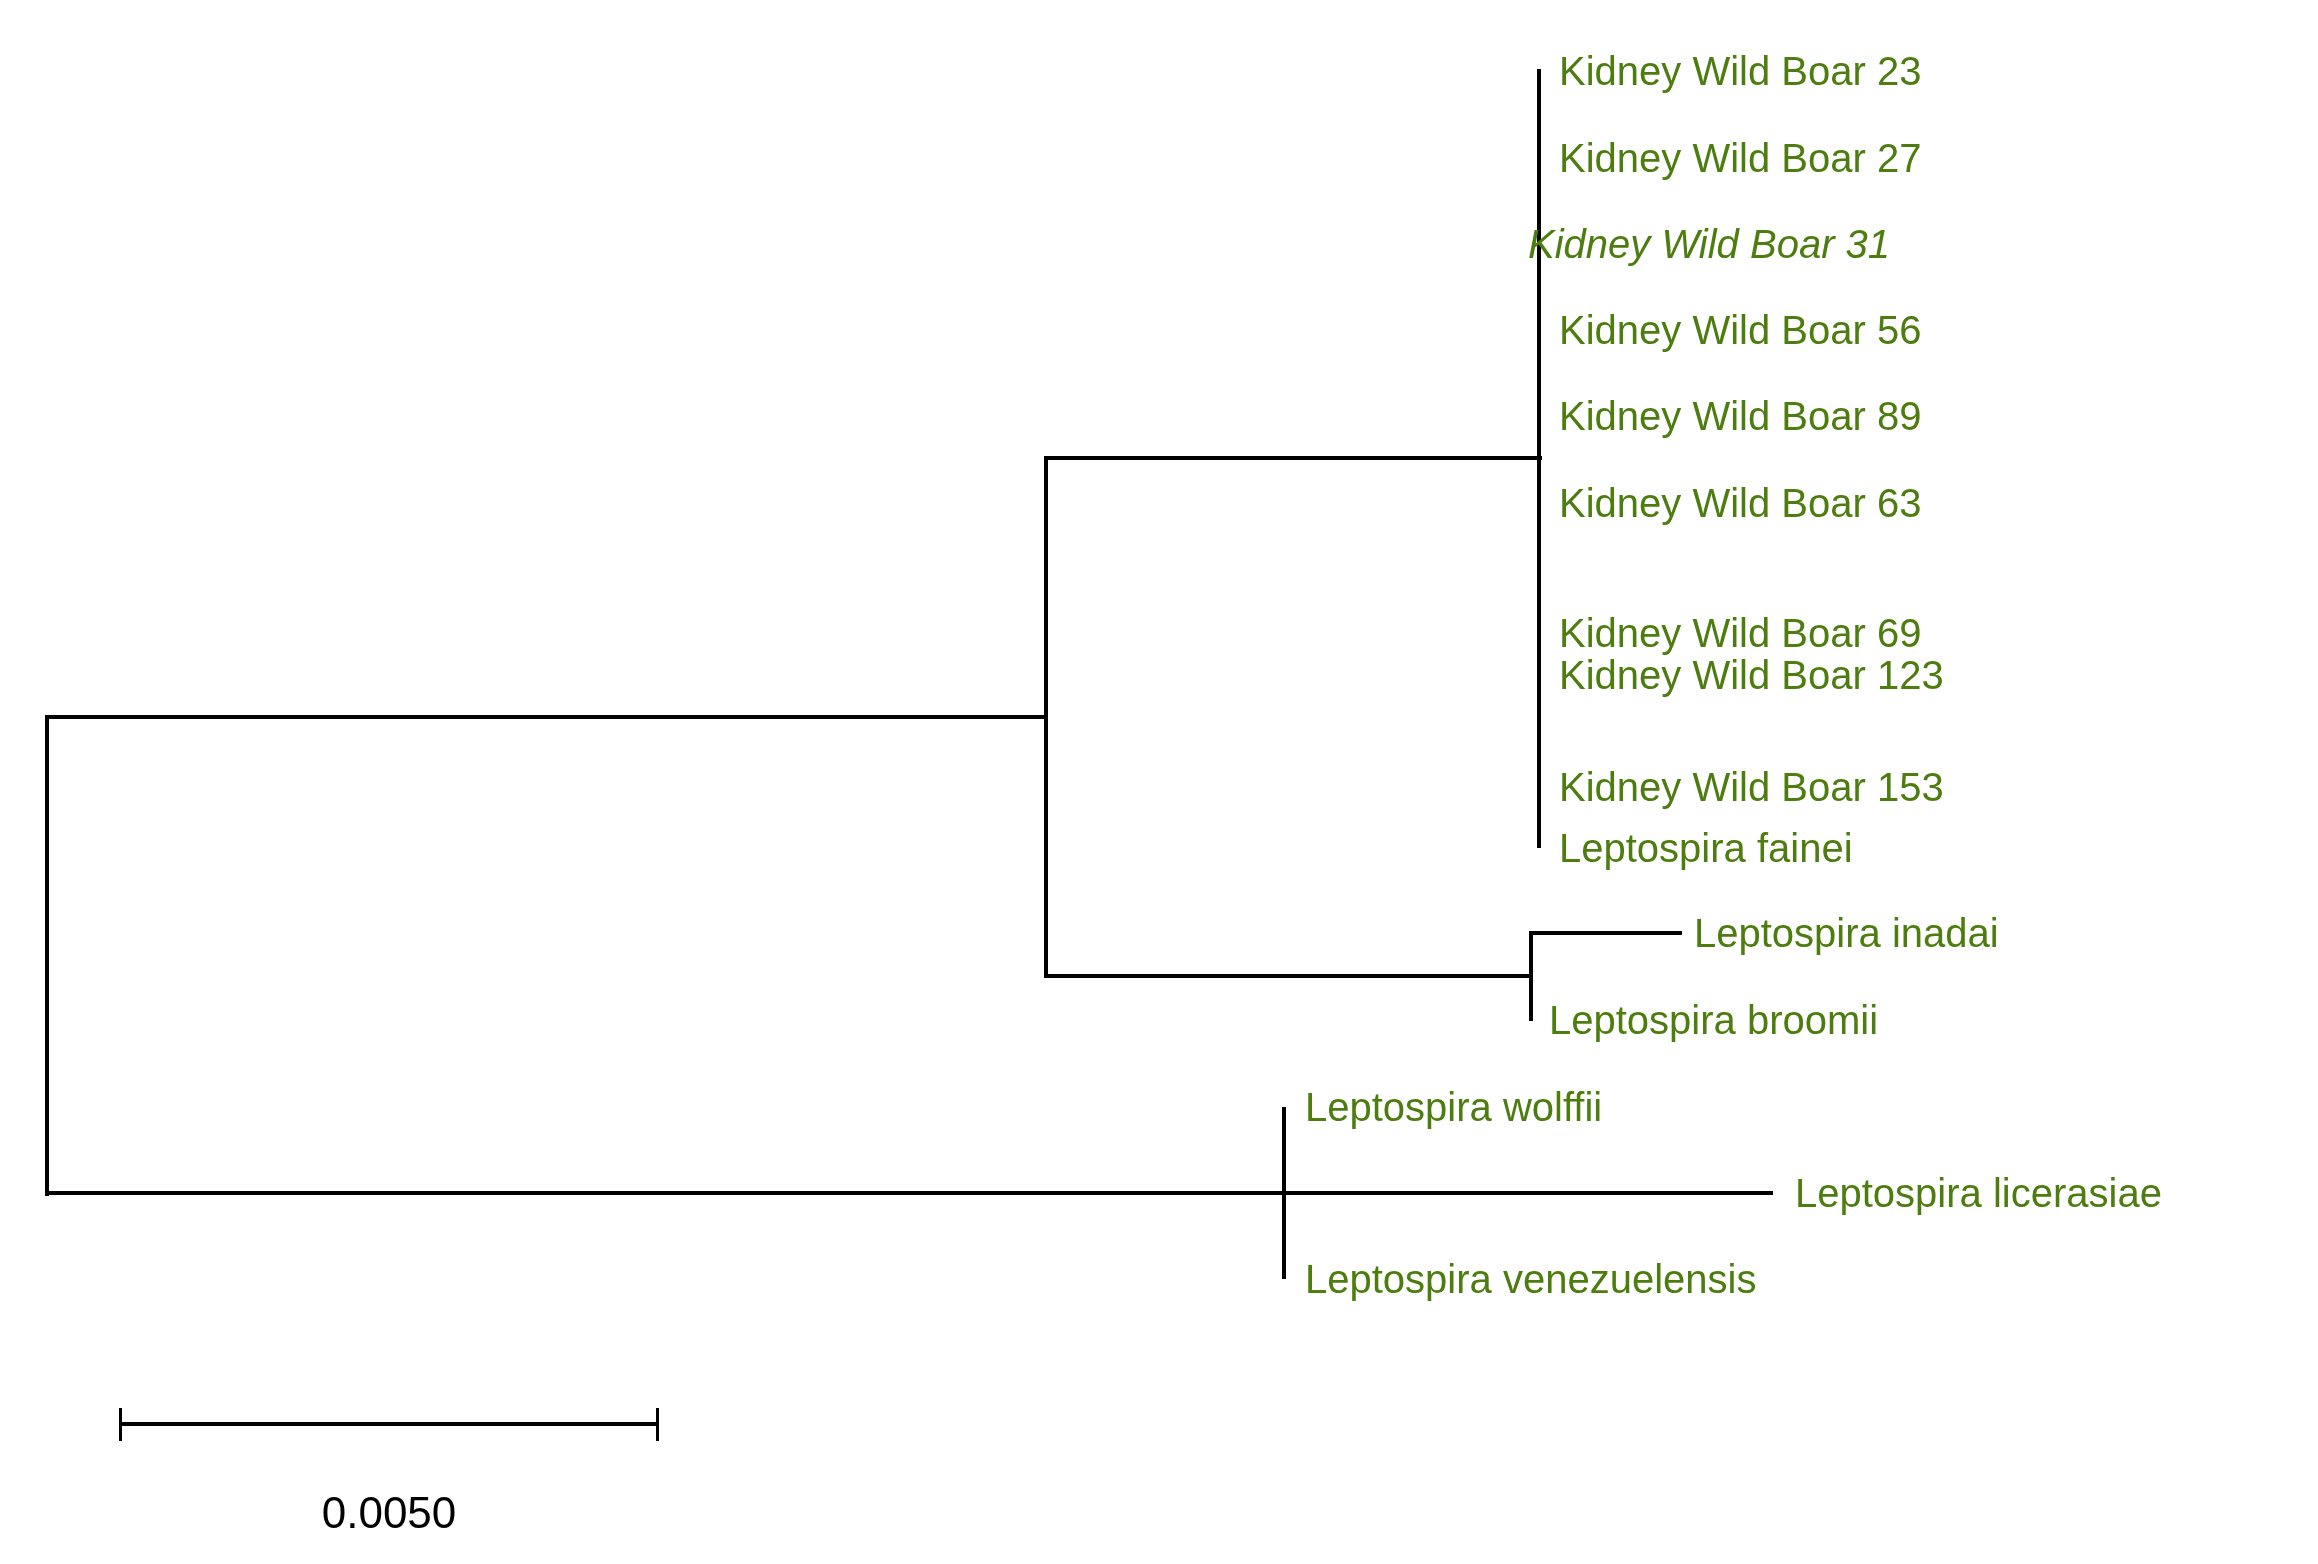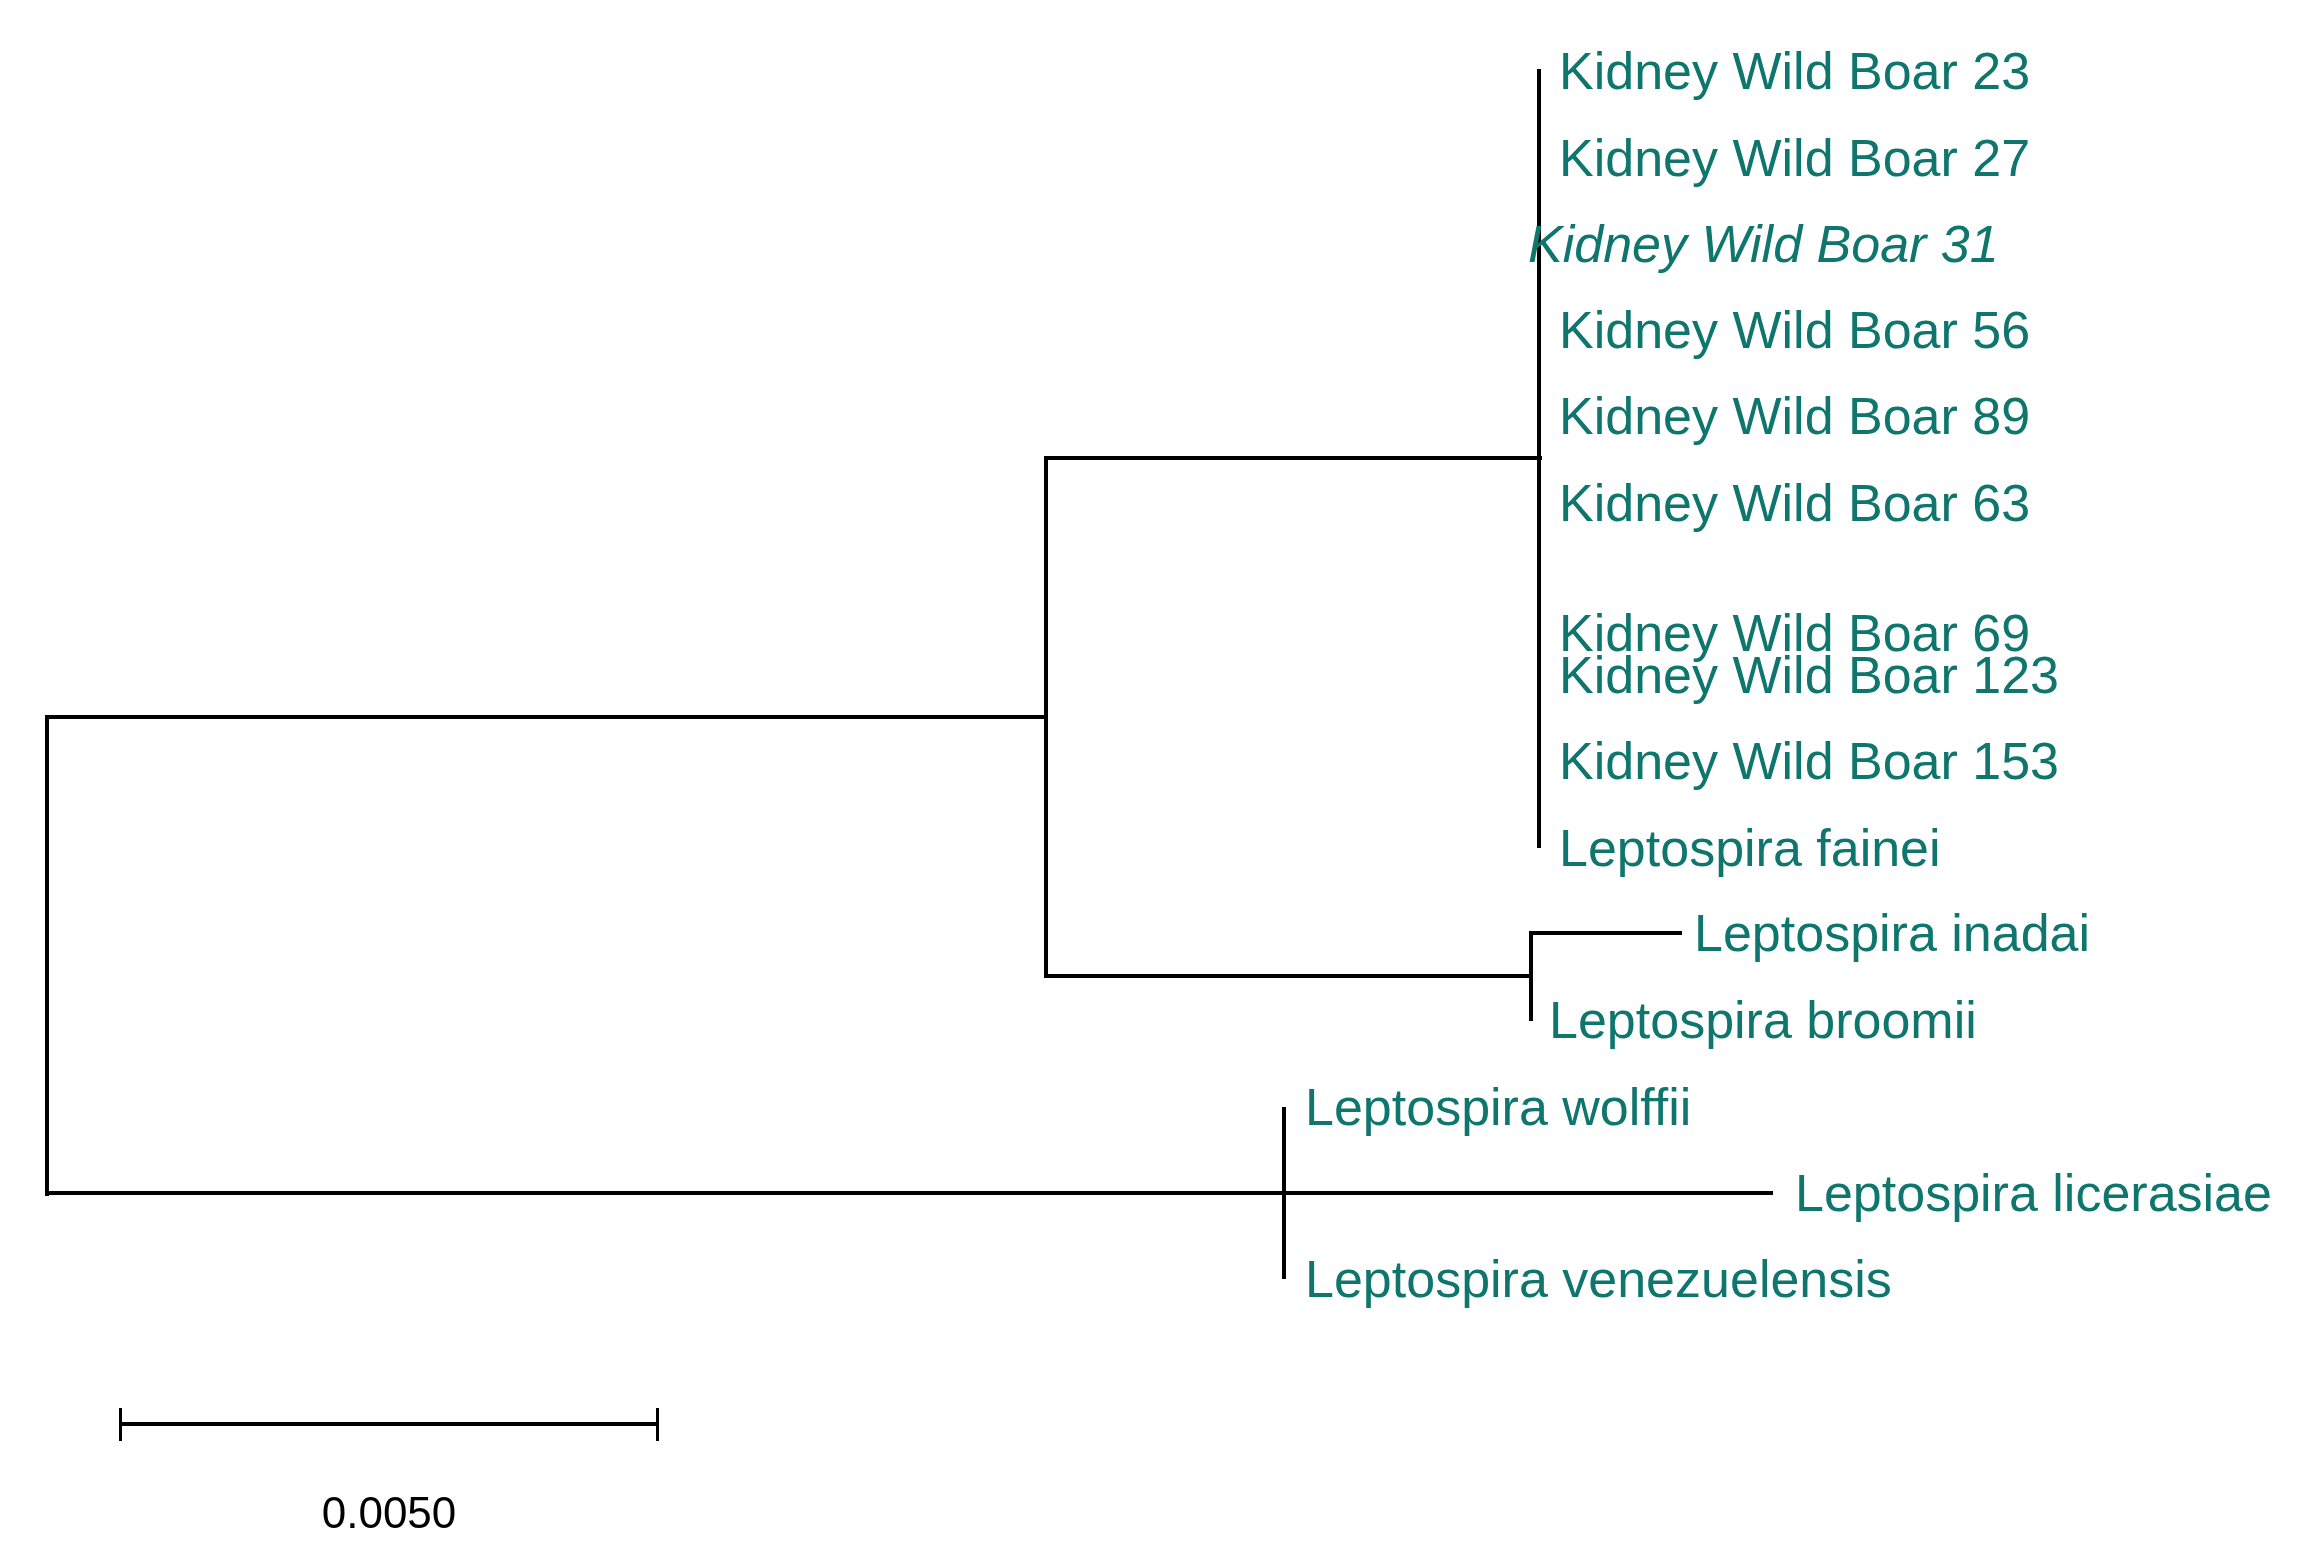--- a/index.html
+++ b/index.html
@@ -14,23 +14,23 @@
     background: #ffffff;
     font-family: "Liberation Sans", sans-serif;
     overflow: hidden;
   }
   .seg {
     position: absolute;
     background: #000000;
   }
   .taxon {
     position: absolute;
-    font-size: 52px;
+    font-size: 40px;
     line-height: 1;
-    color: #0f766e;
+    color: #4d7c0f;
     white-space: nowrap;
     transform: translateY(-50%);
   }
   .scale-label {
     position: absolute;
     font-size: 44px;
     line-height: 1;
     color: #000000;
     white-space: nowrap;
     transform: translate(-50%, -50%);
@@ -54,21 +54,21 @@
   <div class="seg" style="left:1282px; top:1107px; width:4px; height:172px;"></div>
 
   <div class="taxon" style="left:1559px; top:71px;">Kidney Wild Boar 23</div>
   <div class="taxon" style="left:1559px; top:158px;">Kidney Wild Boar 27</div>
   <div class="taxon" style="left:1528px; top:244px;font-style:italic;">Kidney Wild Boar 31</div>
   <div class="taxon" style="left:1559px; top:330px;">Kidney Wild Boar 56</div>
   <div class="taxon" style="left:1559px; top:416px;">Kidney Wild Boar 89</div>
   <div class="taxon" style="left:1559px; top:503px;">Kidney Wild Boar 63</div>
   <div class="taxon" style="left:1559px; top:589px;margin-top:44px;">Kidney Wild Boar 69</div>
   <div class="taxon" style="left:1559px; top:675px;text-align:center;">Kidney Wild Boar 123</div>
-  <div class="taxon" style="left:1559px; top:761px;">Kidney Wild Boar 153</div>
+  <div class="taxon" style="left:1559px; top:787px;">Kidney Wild Boar 153</div>
   <div class="taxon" style="left:1559px; top:848px;">Leptospira fainei</div>
   <div class="taxon" style="left:1694px; top:933px;text-align:right;">Leptospira inadai</div>
   <div class="taxon" style="left:1549px; top:1020px;">Leptospira broomii</div>
   <div class="taxon" style="left:1305px; top:1107px;">Leptospira wolffii</div>
   <div class="taxon" style="left:1795px; top:1193px;">Leptospira licerasiae</div>
   <div class="taxon" style="left:1305px; top:1279px;">Leptospira venezuelensis</div>
 
   <div class="seg" style="left:121px; top:1422px; width:537px; height:4px;"></div>
   <div class="seg" style="left:119px; top:1408px; width:3.2px; height:33px;"></div>
   <div class="seg" style="left:656px; top:1408px; width:3.2px; height:33px;"></div>

